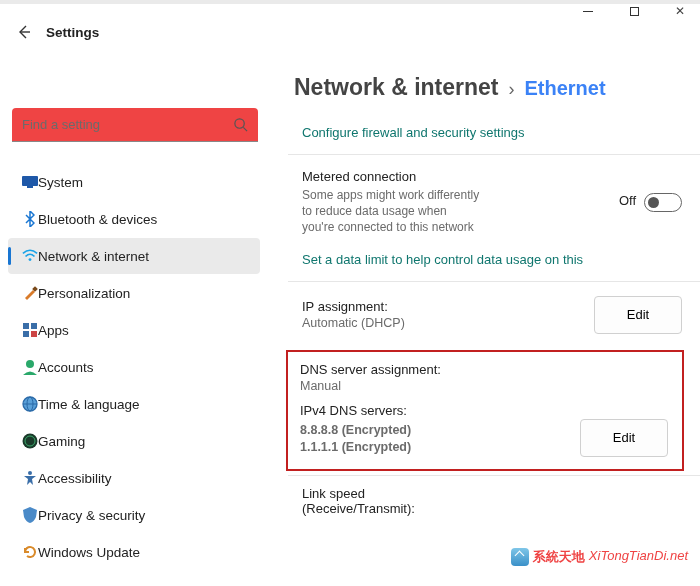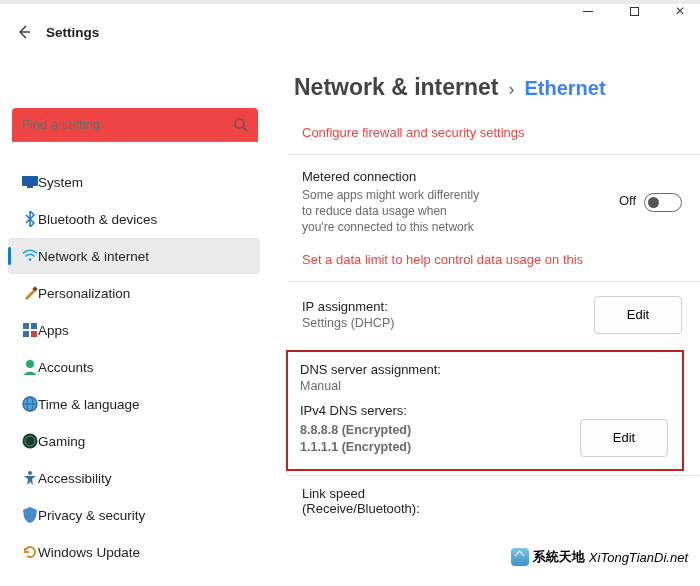--- a/index.html
+++ b/index.html
@@ -33,21 +33,21 @@
   
   
   .main { flex: 1; padding: 20px 0 0 22px; overflow: hidden; }
   .breadcrumb { display: flex; align-items: baseline; gap: 10px; margin: 4px 0 24px 6px; }
   .bc-parent { font-size: 23px; font-weight: 600; color: #444; }
   .bc-sep { font-size: 18px; color: #666; }
   .bc-current { font-size: 20px; font-weight: 700; color: #3b82f6; }
   
   .card { border-top: 1px solid #e6e6e6; padding: 14px 18px 14px 14px; }
   .card.first { border-top: none; padding-top: 0; }
-  .link-text { color: #ef4444; font-size: 13px; cursor: pointer; }
+  .link-text { color: #0f766e; font-size: 13px; cursor: pointer; }
   
   .row { display: flex; align-items: center; justify-content: space-between; gap: 12px; }
   .row .left { flex: 1; }
   .row-title { font-size: 13px; color: #222; margin-bottom: 3px; }
   .row-sub { font-size: 12px; color: #6b6b6b; line-height: 1.35; max-width: 180px; }
   .toggle-wrap { display: flex; gap: 8px; }
   .toggle-label { font-size: 13px; color: #222; }
   .toggle { width: 38px; height: 19px; border-radius: 10px; border: 1px solid #666; position: relative; background: #fff; }
   .toggle::after { content: ""; position: absolute; left: 3px; top: 3px; width: 11px; height: 11px; border-radius: 50%; background: #555; }
   
@@ -57,21 +57,21 @@
   .kv-val { font-size: 12.5px; color: #6b6b6b; margin-top: 2px; }
   
   .dns-box { border: 2px solid #c22020; padding: 10px 14px 12px 12px; margin: 2px 16px 4px -2px; }
   .dns-box .row { align-items: flex-end; }
   .dns-servers-label { font-size: 13px; color: #222; margin-top: 10px; }
   .dns-list { font-size: 12.5px; color: #6b6b6b; margin-top: 4px; line-height: 1.4; font-weight: bold; }
   
   .linkspeed { border-top: 1px solid #e6e6e6; padding: 10px 18px 0 14px; }
   .linkspeed .kv-title { max-width: 140px; }
   
-  .watermark { position: absolute; right: 12px; bottom: 20px; font-size: 13px; color: #000000; display: flex; align-items: center; gap: 4px; font-style: italic; }
+  .watermark { position: absolute; right: 12px; bottom: 20px; font-size: 13px; color: #ef4444; display: flex; gap: 4px; font-style: italic; }
   .watermark .wm-main { font-weight: 600; font-style: normal; }
   .wm-icon { width: 18px; height: 18px; border-radius: 4px; background: linear-gradient(180deg,#7fc6e8,#3a90c8); position: relative; }
   .wm-icon::after{content:"";position:absolute;left:5px;top:4px;width:6px;height:6px;border:1.5px solid #fff;border-right:none;border-bottom:none;transform:rotate(45deg);}
 </style>
 </head>
 <body>
 
 <div class="titlebar">
   <div class="tbbtn">
       <div class="tb-min"></div>
@@ -233,21 +233,21 @@
       </div>
       <div style="margin-top:16px">
         <span class="link-text">Set a data limit to help control data usage on this</span>
       </div>
     </div>
 
     <div class="card">
       <div class="row">
         <div class="left">
           <div class="kv-title">IP assignment:</div>
-          <div class="kv-val">Settings (DHCP)</div>
+          <div class="kv-val">Automatic (DHCP)</div>
         </div>
         <button class="edit-btn">Edit</button>
       </div>
     </div>
 
     <div class="dns-box">
       <div class="row">
         <div class="left">
           <div class="kv-title">DNS server assignment:</div>
           <div class="kv-val">Manual</div>
@@ -255,21 +255,21 @@
           <div class="dns-list">
             <div>8.8.8.8 (Encrypted)</div>
             <div>1.1.1.1 (Encrypted)</div>
           </div>
         </div>
         <button class="edit-btn" style="margin-top:26px">Edit</button>
       </div>
     </div>
 
     <div class="linkspeed">
-      <div class="kv-title">Link speed (Receive/Bluetooth):</div>
+      <div class="kv-title">Link speed (Receive/Transmit):</div>
     </div>
   </main>
 </div>
 
 <div class="watermark">
   <span class="wm-icon"></span>
   <span class="wm-main">系統天地</span>
   <span>XiTongTianDi.net</span>
 </div>
 

